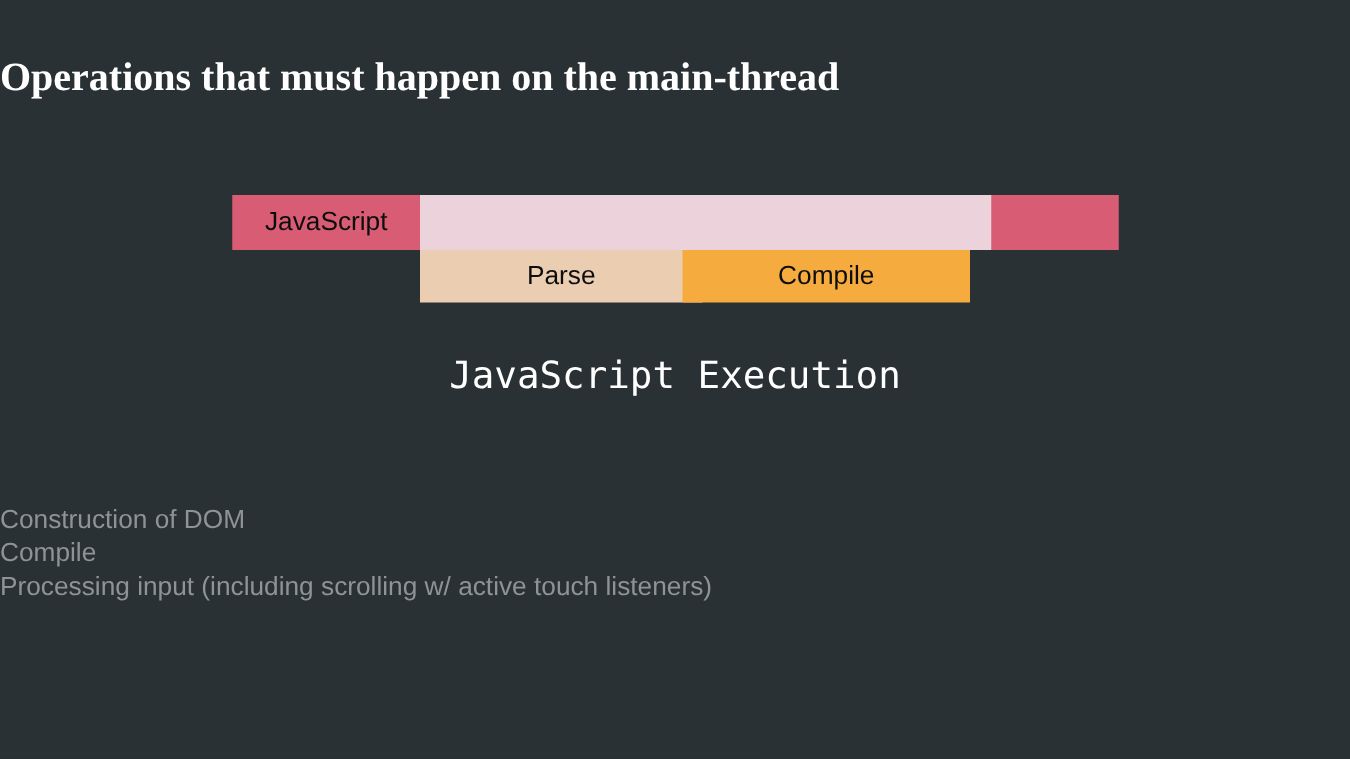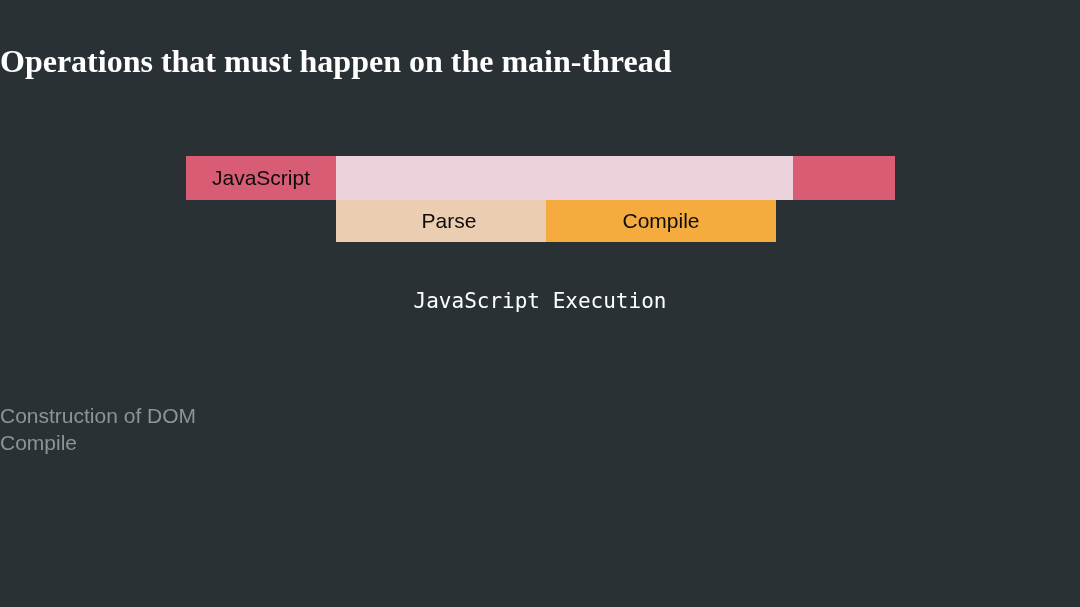--- a/index.html
+++ b/index.html
@@ -115,21 +115,21 @@
   }
 
   
   .diagram-caption {
     position: absolute;
     left: 0;
     top: 283px;
     width: 1080px;
     text-align: center;
     font-family: "DejaVu Sans Mono", "Liberation Mono", monospace;
-    font-size: 21px;
+    font-size: 30px;
     line-height: 36px;
     color: #ffffff;
     white-space: nowrap;
   }
 
   
   .notes {
     position: absolute;
     left: 0;
     top: 402px;
@@ -171,15 +171,16 @@
       </div>
     </div>
 
   </div>
 
   <div class="diagram-caption">JavaScript Execution</div>
 
   <div class="notes">
     <span class="note-line">Construction of DOM</span>
     <span class="note-line">Compile</span>
+    <span class="note-line">Processing input (including scrolling w/ active touch listeners)</span>
   </div>
 
 </div>
 
 </body></html>

